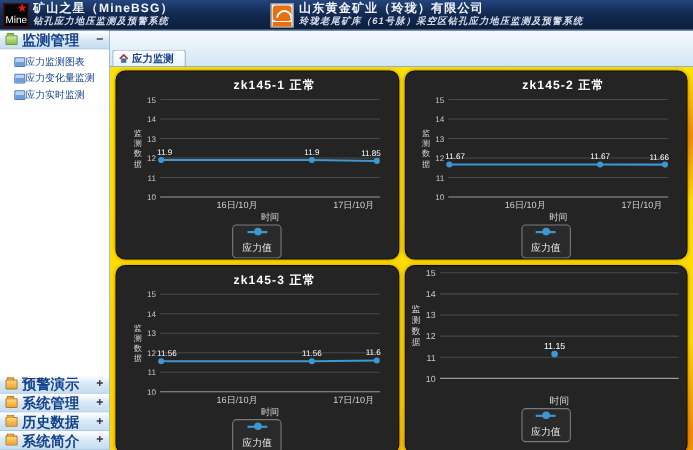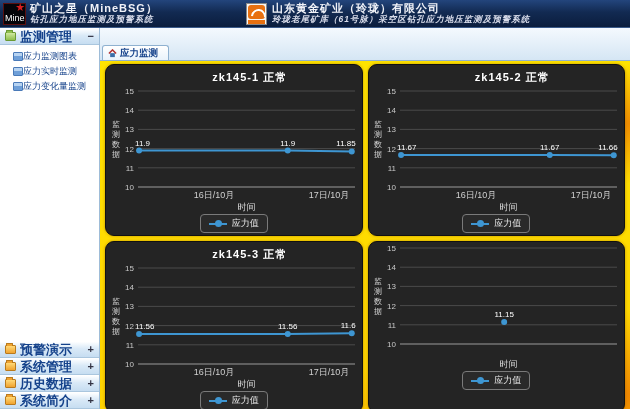--- a/index.html
+++ b/index.html
@@ -75,21 +75,21 @@
       radial-gradient(circle at 55% 102%, rgba(244,160,0,.55), rgba(244,160,0,0) 55px),
       linear-gradient(#ffe300,#ffd400); }
 
   .panel { background:#242424; border:1px solid #111; border-radius:9px;
     display:flex; flex-direction:column; align-items:center; overflow:hidden;
     box-shadow:0 0 3px rgba(120,70,0,.5); }
   .panel-title { margin-top:5px; height:15px; font-size:11px; font-weight:bold;
     color:#fff; letter-spacing:1px;margin-left:32px; }
   .chart-svg { display:block; }
   .legend { display:flex; align-items:center; gap:5px; border:1px solid #7a7a7a;
-    border-radius:4px; padding:2px 8px; cursor:pointer; margin-top:1px; background:#2a2a2a; }
+    border-radius:4px; padding:2px 8px; cursor:pointer; margin-top:1px; background:#2a2a2a;flex-direction:column; }
   .lg-marker { width:18px; height:7px; position:relative; }
   .lg-marker .lg-line { position:absolute; left:0; top:3px; width:18px; height:2px; background:#3e96d2; }
   .lg-marker .lg-dot { position:absolute; left:6px; top:0; width:7px; height:7px; border-radius:50%; background:#3e96d2; }
   .lg-text { font-size:9px; color:#eee; }
   .panel.partial { border-radius:9px 9px 0 0; }
 </style>
 </head>
 <body>
 
 <div class="top-header">
@@ -122,25 +122,25 @@
       <span class="acc-label">监测管理</span>
       <span class="acc-toggle">−</span>
     </div>
     <div class="tree-body">
       <div class="tree-item">
         <span class="tbl-ic"></span>
         <span class="tree-label">应力监测图表</span>
       </div>
       <div class="tree-item">
         <span class="tbl-ic"></span>
-        <span class="tree-label">应力实时监测</span>
+        <span class="tree-label">应力变化量监测</span>
       </div>
       <div class="tree-item">
         <span class="tbl-ic"></span>
-        <span class="tree-label">应力变化量监测</span>
+        <span class="tree-label">应力实时监测</span>
       </div>
     </div>
 
     <div class="sb-fill"></div>
 
     <div class="acc-header">
       <span class="folder-ic"></span>
       <span class="acc-label">预警演示</span>
       <span class="acc-toggle">+</span>
     </div>

